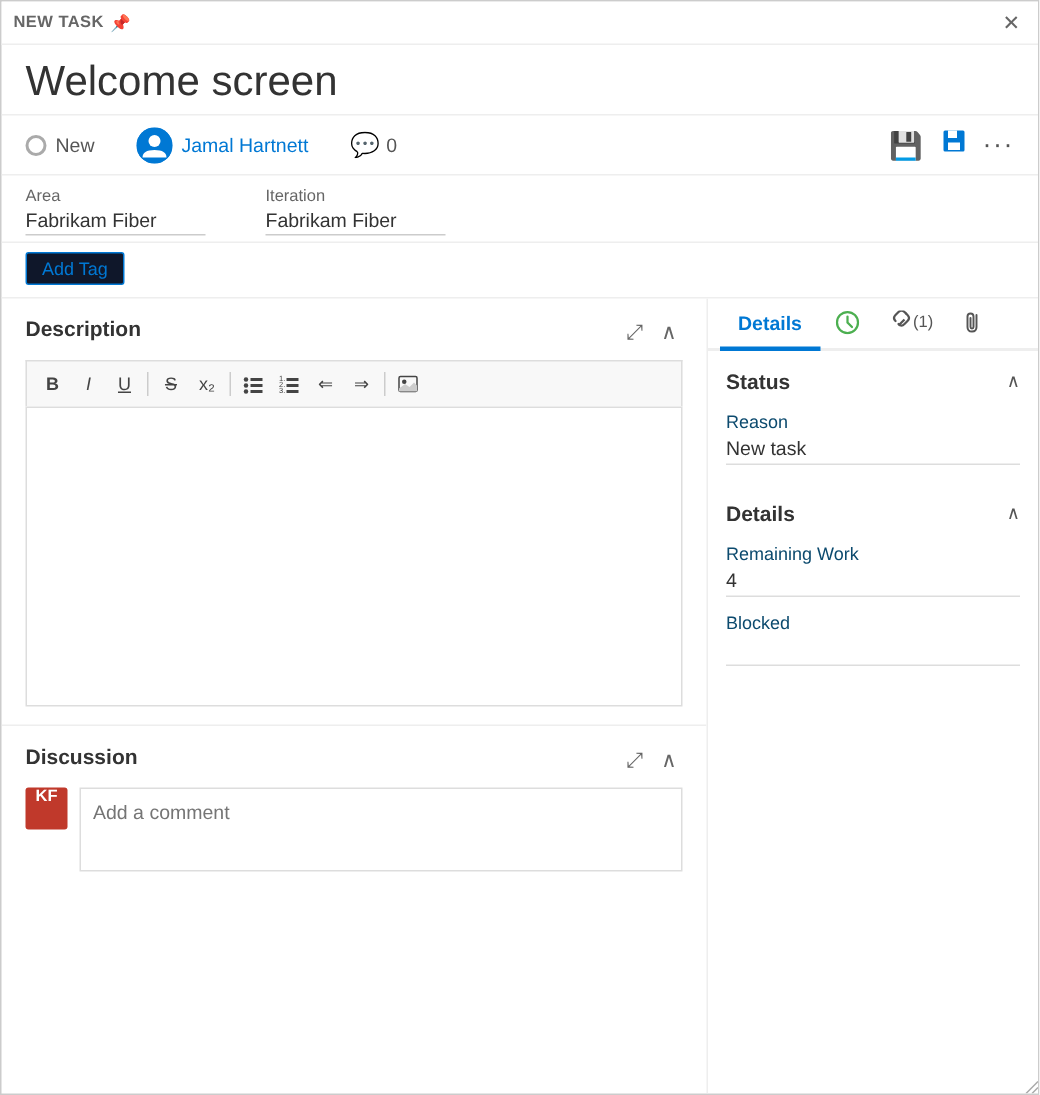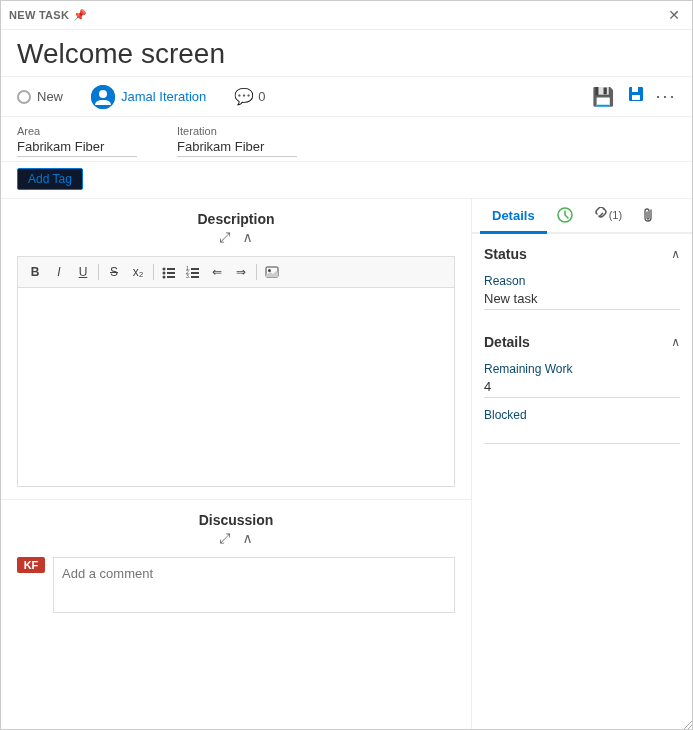--- a/index.html
+++ b/index.html
@@ -188,24 +188,23 @@
       border-right: 1px solid #eee;
     }
 
     
     .section {
       padding: 12px 16px;
       border-bottom: 1px solid #eee;
     }
     .section-header {
       display: flex;
-      align-items: center;
+      align-items: flex-start;
       justify-content: space-between;
       margin-bottom: 8px;
-      flex-direction: column;
     }
     .section-title {
       font-size: 14px;
       font-weight: 600;
       color: #333;
     }
     .section-actions {
       display: flex;
       gap: 4px;
     }
@@ -260,25 +259,25 @@
       padding: 12px 16px;
     }
     .comment-input-row {
       display: flex;
       align-items: flex-start;
       gap: 8px;
       margin-top: 8px;
     }
     .comment-avatar {
       width: 28px;
-      height: 16px;
+      height: 28px;
       border-radius: 2px;
       background: #c0392b;
       display: flex;
-      align-items: center;
+      align-items: flex-start;
       justify-content: center;
       color: #fff;
       font-size: 11px;
       font-weight: 700;
       flex-shrink: 0;
     }
     .comment-input {
       flex: 1;
       border: 1px solid #ddd;
       padding: 8px;
@@ -425,21 +424,21 @@
     </div>
 
     <div class="assigned-user">
       <div class="user-avatar">
         <svg width="24" height="24" viewBox="0 0 24 24" xmlns="http://www.w3.org/2000/svg">
           <rect width="24" height="24" fill="#0078d4"></rect>
           <circle cx="12" cy="9" r="4" fill="#fff"></circle>
           <path d="M4 20 Q4 15 12 15 Q20 15 20 20" fill="#fff"></path>
         </svg>
       </div>
-      <span>Jamal Iteration</span>
+      <span>Jamal Hartnett</span>
     </div>
 
     <div class="comment-badge">
       <span class="comment-icon">💬</span>
       <span class="comment-count">0</span>
     </div>
 
     <div class="toolbar-spacer"></div>
 
     <div class="toolbar-actions">

